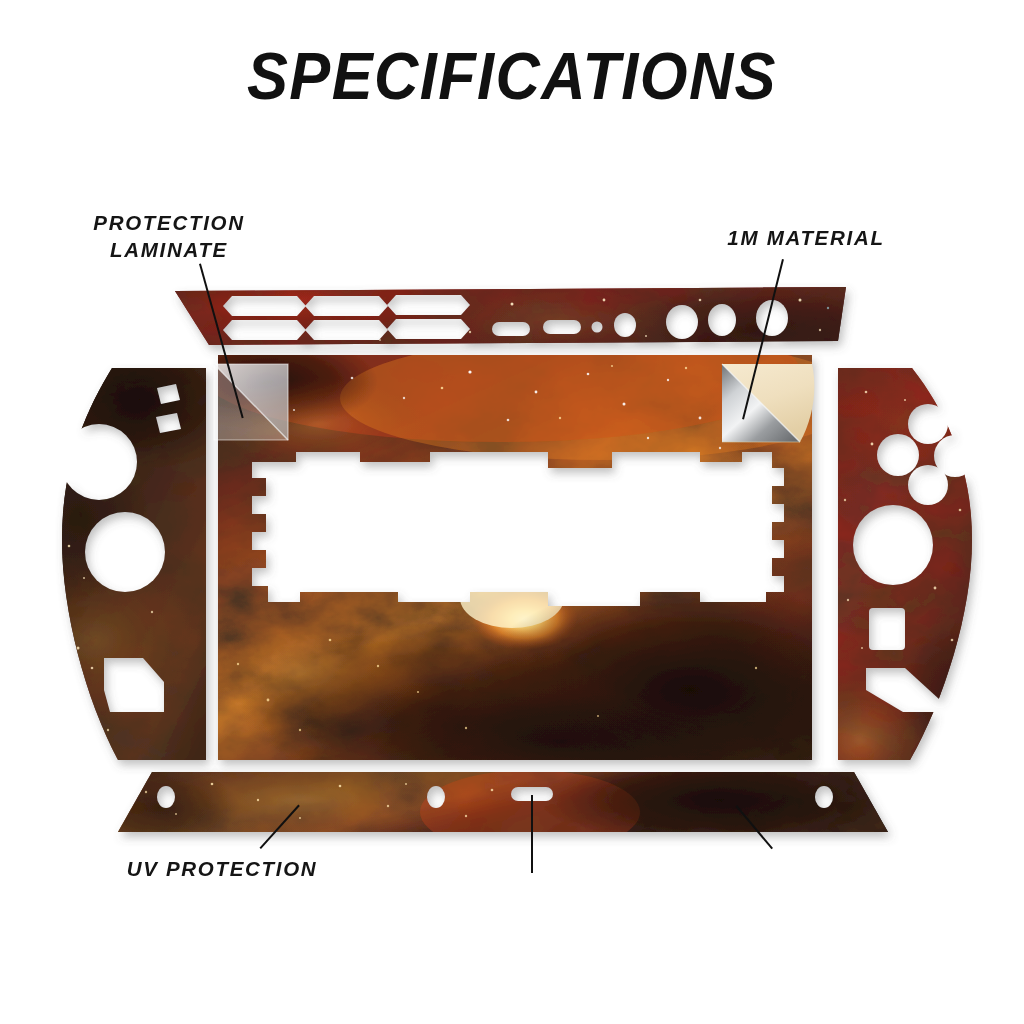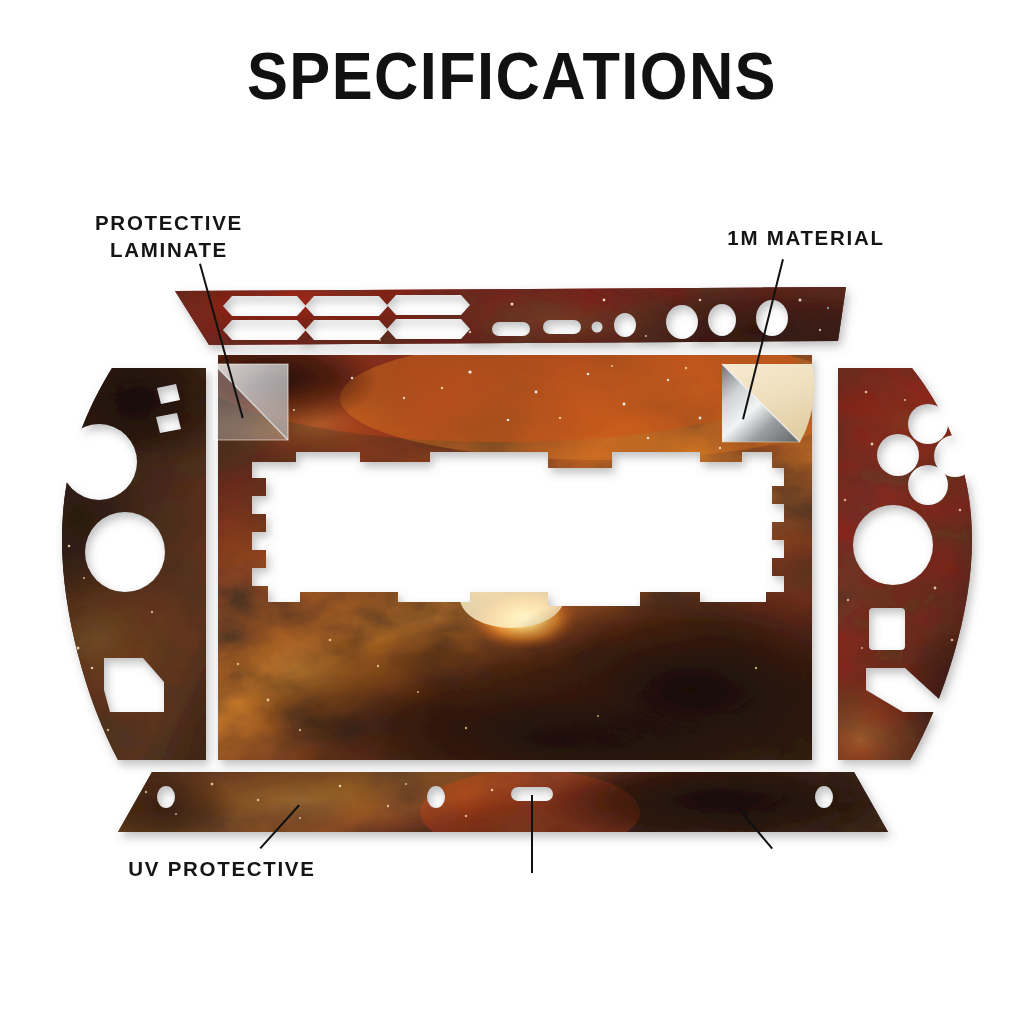--- a/index.html
+++ b/index.html
@@ -14,20 +14,21 @@
     overflow: hidden;
     font-family: "Liberation Sans", sans-serif;
     -webkit-font-smoothing: antialiased;
   }
 
   #stage {
     position: absolute;
     inset: 0;
     width: 1024px;
     height: 1024px;
+    font-style: italic;
   }
 
   
   .title {
     position: absolute;
     top: 38px;
     left: 0;
     width: 1024px;
     text-align: center;
     font-size: 66px;
@@ -484,22 +485,22 @@
   <div class="leader" style="left:199px; top:264px; width:2.4px; height:160px; transform: rotate(-15.5deg);"></div>
 
   <div class="leader" style="left:782px; top:259px; width:2.4px; height:165px; transform: rotate(14deg);"></div>
 
   <div class="leader" style="left:261px; top:849px; width:2.4px; height:58px; transform: rotate(222deg);"></div>
 
   <div class="leader" style="left:531px; top:795px; width:2.4px; height:78px;"></div>
 
   <div class="leader" style="left:773px; top:848px; width:2.4px; height:56px; transform: rotate(140deg);"></div>
 
-  <div class="label lbl-laminate">PROTECTIVE
+  <div class="label lbl-laminate">PROTECTION
 LAMINATE</div>
 
   <div class="label lbl-3m">1M MATERIAL</div>
 
-  <div class="label lbl-uv">UV PROTECTIVE</div>
+  <div class="label lbl-uv">UV PROTECTION</div>
 
 
 
 </div>
 
 </body></html>

